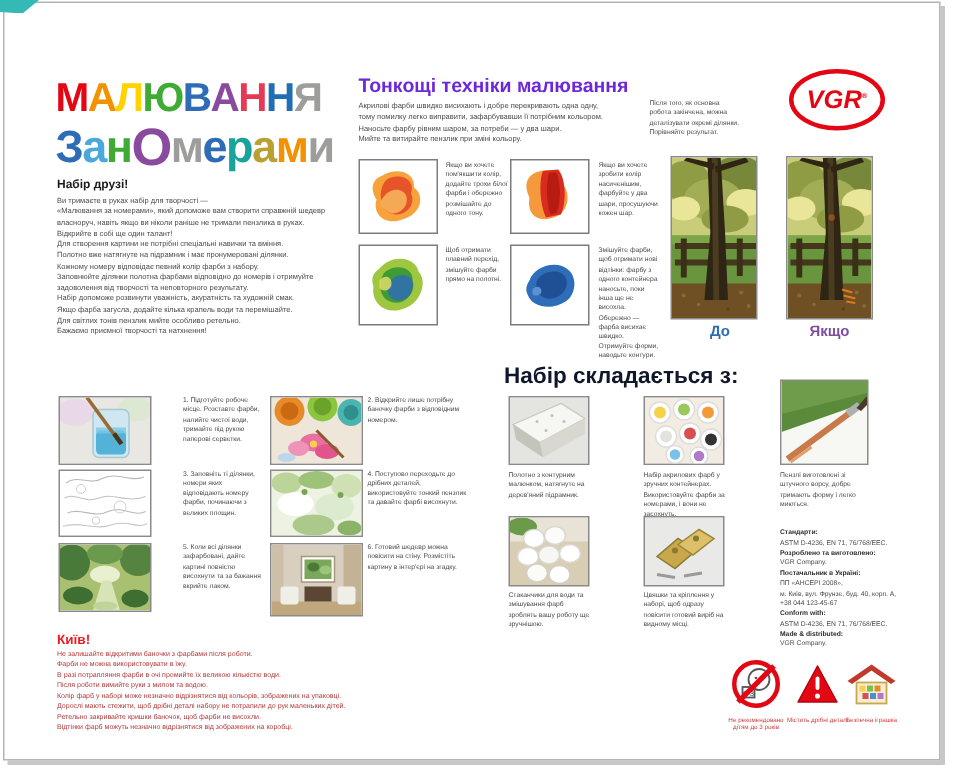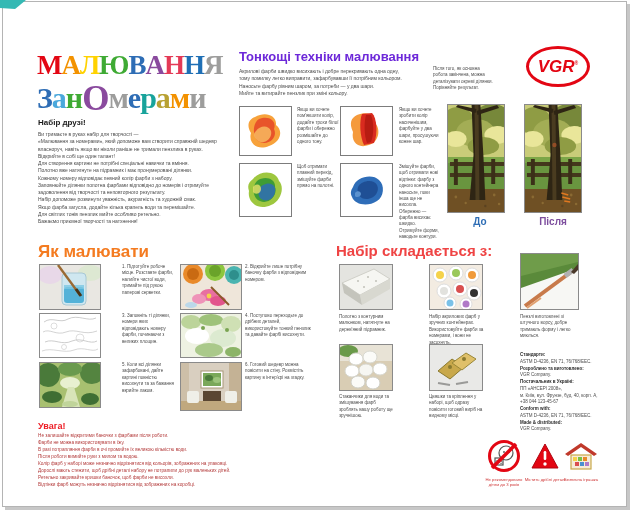--- a/index.html
+++ b/index.html
@@ -10,21 +10,21 @@
   .abs{position:absolute;}
   .sheet{
     position:absolute;left:2px;top:1px;width:623px;height:504px;
     background:#ffffff;border:1px solid #b4b4b4;
     box-shadow:3px 3px 0 rgba(130,130,130,.45);
   }
   .corner-mark{
     position:absolute;left:0;top:0;width:26px;height:9px;background:#35b9b4;
     clip-path:polygon(0 0,100% 0,58% 100%,0 88%);z-index:5;
   }
-  .title-line{white-space:nowrap;font-weight:bold;letter-spacing:-1px;line-height:1;font-family:Liberation Serif, serif;}
+  .title-line{white-space:nowrap;font-weight:bold;letter-spacing:-1px;line-height:1;}
   .title-line1{font-size:27px;}
   .title-line2{font-size:30px;}
   .title-line span{display:inline-block;}
   .title-line span.big{font-size:35px;transform:translateY(2px);}
   .h-greet{font-size:8px;font-weight:bold;color:#1a1a1a;}
   .tiny{font-size:5px;line-height:1.45;color:#4c4c4c;white-space:pre-line;}
   .tiny2{font-size:4.5px;line-height:1.42;color:#4c4c4c;white-space:pre-line;}
   .sec-h{font-weight:bold;line-height:1;}
   .photo{border:1px solid #8a8a8a;box-sizing:border-box;overflow:hidden;background:#fff;}
   .photo svg{display:block;}
@@ -157,23 +157,22 @@
 
   <div class="abs photo" style="left:521px;top:102px;width:58px;height:109px;">
     <svg width="56" height="107" viewBox="0 0 57 107" preserveAspectRatio="none">
       <use href="#tree-scene"></use>
       <path d="M37 88 l7 2 M38 92 l8 2 M40 96 l6 1" stroke="#e07820" stroke-width="1.4" fill="none"></path>
       <circle cx="30" cy="40" r="2.2" fill="#b4552a" opacity="0.7"></circle>
     </svg>
   </div>
 
   <div class="abs ba-label" style="left:448px;top:214px;width:58px;color:#2e6db5;">До</div>
-  <div class="abs ba-label" style="left:521px;top:214px;width:58px;color:#7d4e9e;">Після</div>
-
-  <div class="abs sec-h" style="left:35px;top:241px;font-size:17px;color:#f47b20;">Як малювати</div>
+  <div class="abs ba-label" style="left:521px;top:214px;width:58px;color:#7d4e9e;">Якщо</div>
+
 
   <div class="abs photo" style="left:36px;top:262px;width:62px;height:46px;">
     <svg width="60" height="44" viewBox="0 0 60 44">
       <rect width="60" height="44" fill="#e9e7e2"></rect>
       <ellipse cx="10" cy="10" rx="12" ry="9" fill="#e8d8e8"></ellipse>
       <ellipse cx="50" cy="8" rx="12" ry="8" fill="#dde8d2"></ellipse>
       <rect x="22" y="8" width="24" height="32" rx="4" fill="#cfe7f0" stroke="#a8c8d4" stroke-width="1"></rect>
       <rect x="24" y="22" width="20" height="16" rx="3" fill="#54b2d8"></rect>
       <rect x="24" y="20" width="20" height="4" fill="#7cc8e4" opacity="0.8"></rect>
       <line x1="18" y1="0" x2="40" y2="30" stroke="#9a6a34" stroke-width="2.4"></line>
@@ -256,21 +255,21 @@
       <rect x="22" y="10" width="18" height="13" fill="#7aa85a"></rect>
       <ellipse cx="28" cy="15" rx="4" ry="3" fill="#4a7a3a"></ellipse>
       <ellipse cx="36" cy="17" rx="4" ry="3" fill="#9cc47c"></ellipse>
       <rect x="22" y="28" width="18" height="10" fill="#5a4632"></rect>
       <rect x="6" y="28" width="12" height="12" rx="2" fill="#efefe8"></rect>
       <rect x="44" y="28" width="12" height="12" rx="2" fill="#efefe8"></rect>
     </svg>
   </div>
   <div class="abs tiny2" style="left:242px;top:360px;width:66px;">6. Готовий шедевр можна повісити на стіну. Розмістіть картину в інтер'єрі на згадку.</div>
 
-  <div class="abs sec-h" style="left:333px;top:241px;font-size:15px;color:#ef4444;">Набір складається з:</div>
+  <div class="abs sec-h" style="left:333px;top:241px;font-size:15px;color:#0f172a;">Набір складається з:</div>
 
   <div class="abs photo" style="left:336px;top:262px;width:54px;height:46px;">
     <svg width="52" height="44" viewBox="0 0 52 44">
       <rect width="52" height="44" fill="#e4e4e0"></rect>
       <polygon points="2,18 34,4 50,14 20,30" fill="#f6f6f2" stroke="#c8c8c0" stroke-width="0.8"></polygon>
       <polygon points="20,30 50,14 50,24 22,40" fill="#d8d8d0"></polygon>
       <polygon points="2,18 20,30 22,40 4,28" fill="#c4c4bc"></polygon>
       <circle cx="18" cy="16" r="1" fill="#c0c0b8"></circle>
         <circle cx="28" cy="12" r="1" fill="#c0c0b8"></circle>
       <circle cx="36" cy="16" r="1" fill="#c0c0b8"></circle>
@@ -352,21 +351,21 @@
     <div class="std-line bold">Постачальник в Україні:</div>
     <div class="std-line">ПП «АНСЕРІ 2008»,</div>
     <div class="std-line">м. Київ, вул. Фрунзе, буд. 40, корп. А,</div>
     <div class="std-line">+38 044 123-45-67</div>
     <div class="std-line bold">Conform with:</div>
     <div class="std-line">ASTM D-4236, EN 71, 76/768/EEC.</div>
     <div class="std-line bold">Made &amp; distributed:</div>
     <div class="std-line">VGR Company.</div>
   </div>
 
-  <div class="abs warn-h" style="left:35px;top:419px;">Увага!</div>
+  <div class="abs warn-h" style="left:35px;top:419px;">Київ!</div>
   <div class="abs warn-lines" style="left:35px;top:430px;width:330px;">Не залишайте відкритими баночки з фарбами після роботи.
 Фарби не можна використовувати в їжу.
 В разі потрапляння фарби в очі промийте їх великою кількістю води.
 Після роботи вимийте руки з милом та водою.
 Колір фарб у наборі може незначно відрізнятися від кольорів, зображених на упаковці.
 Дорослі мають стежити, щоб дрібні деталі набору не потрапили до рук маленьких дітей.
 Ретельно закривайте кришки баночок, щоб фарби не висохли.
 Відтінки фарб можуть незначно відрізнятися від зображених на коробці.</div>
 
   <div class="abs" style="left:483px;top:437px;width:36px;">

